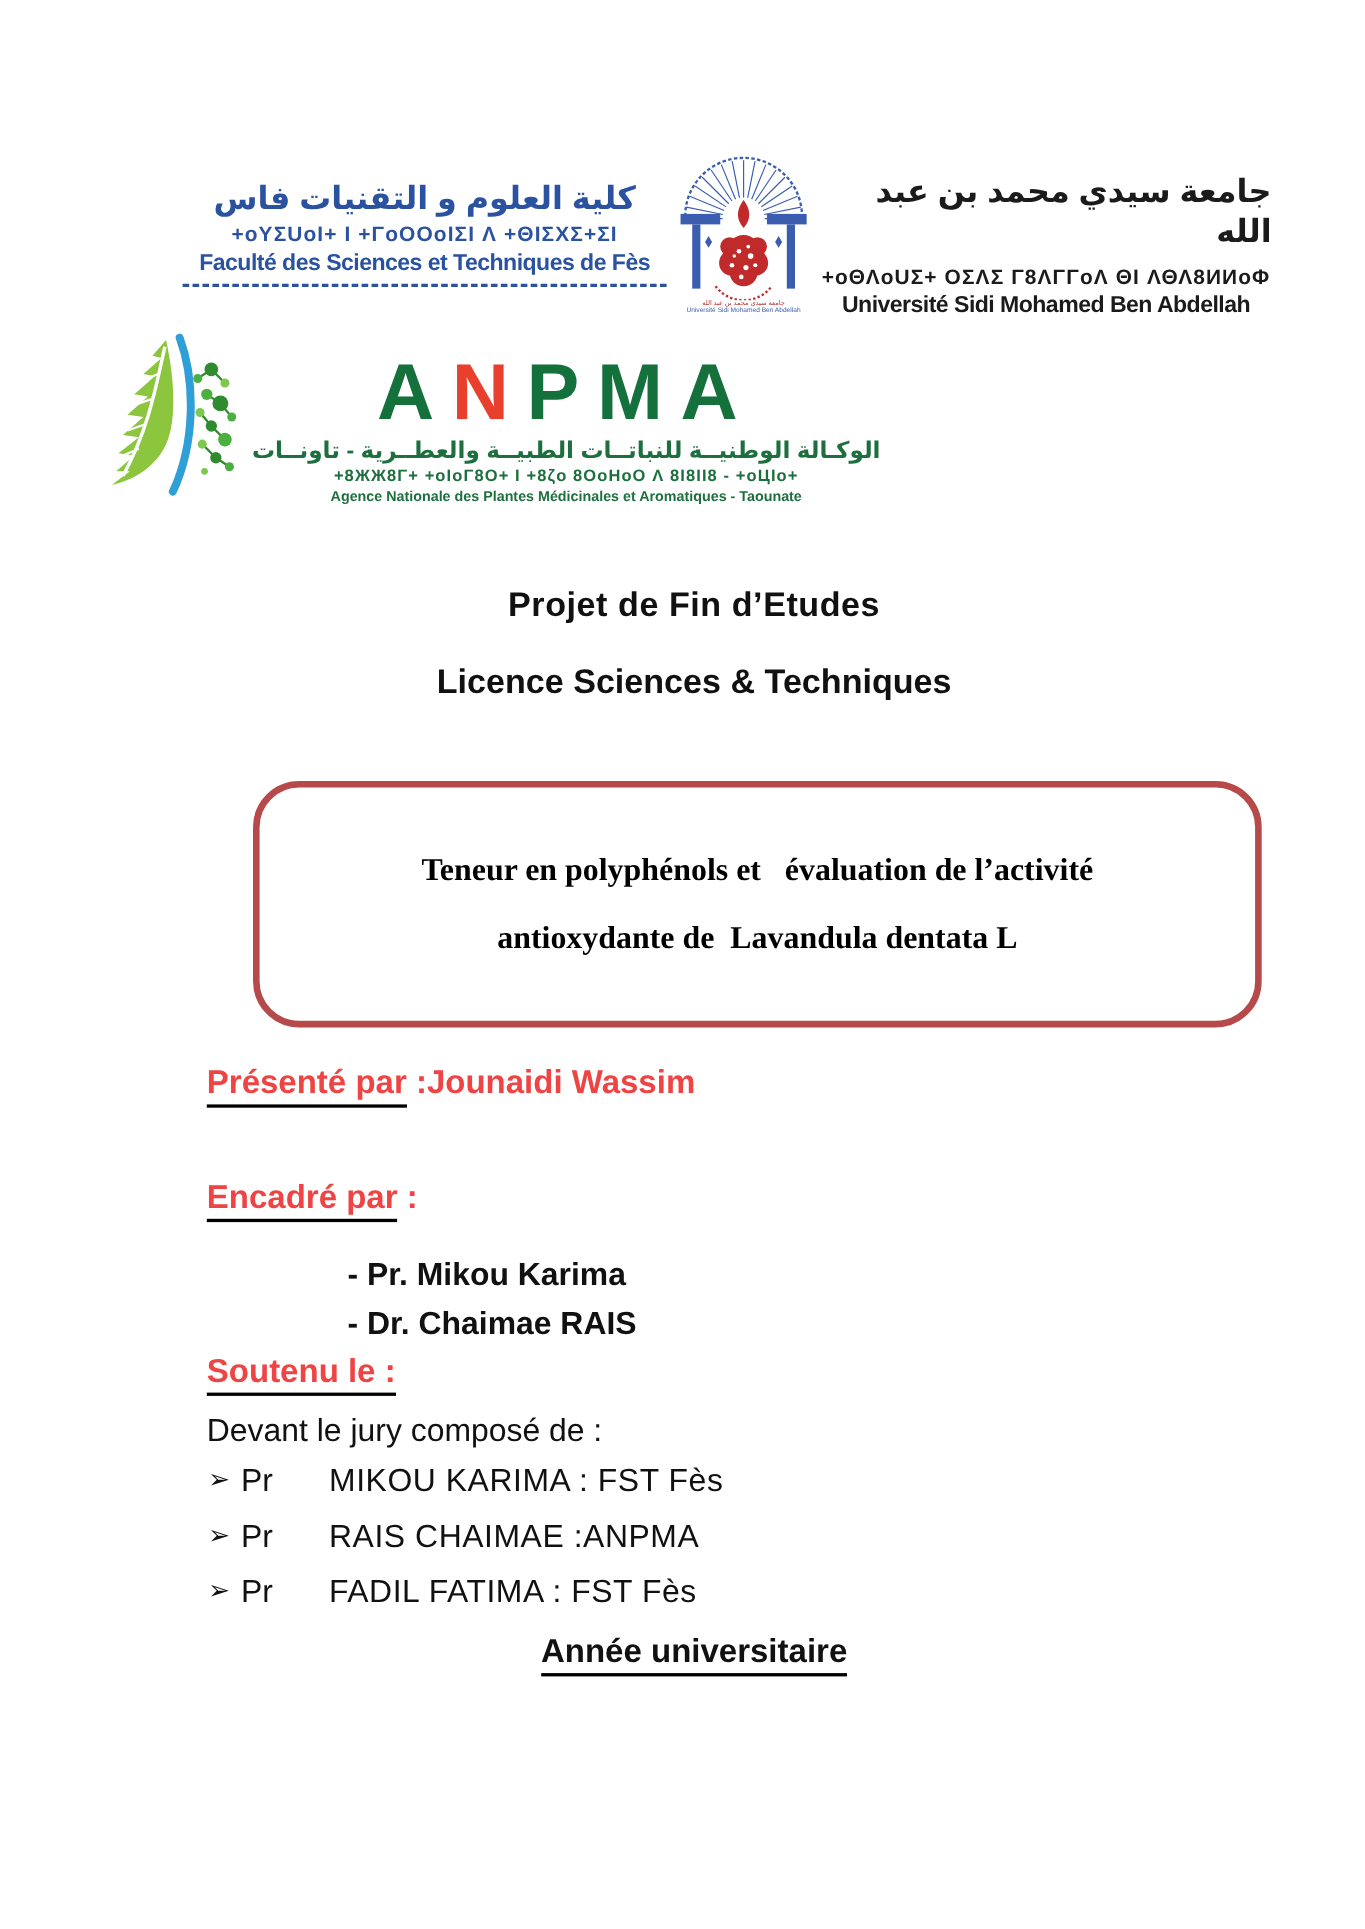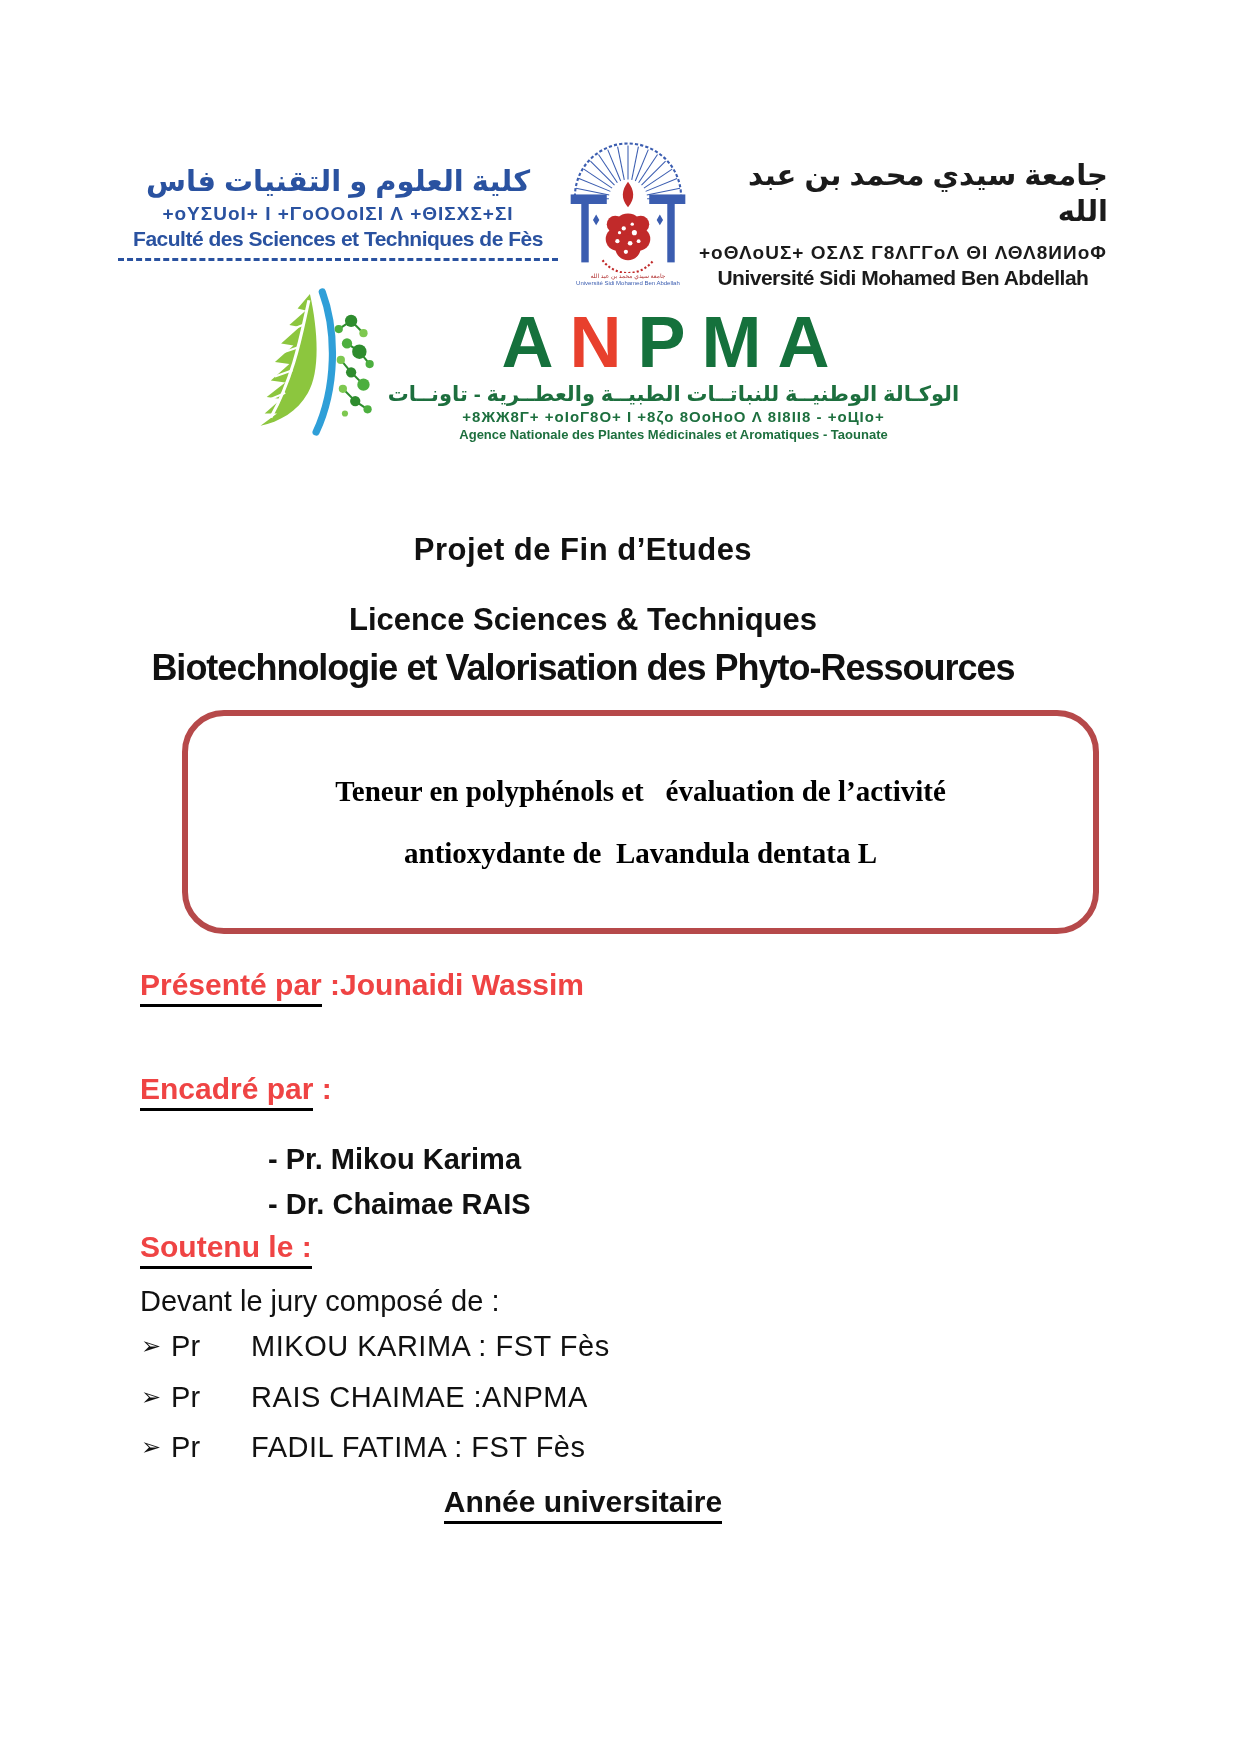--- a/index.html
+++ b/index.html
@@ -3,35 +3,36 @@
 <meta charset="utf-8">
 <style>
   html,body{margin:0;padding:0;background:#ffffff;}
   .page{
     position:relative;
     width:1166px;height:1754px;
     background:#ffffff;
     font-family:"Liberation Sans","DejaVu Sans",sans-serif;
     color:#111;
     overflow:hidden;
+    margin-left:48px;
   }
   
   .header{position:absolute;top:135px;left:118px;width:990px;display:flex;justify-content:space-between;}
   .inst{display:flex;flex-direction:column;align-items:center;}
   .inst-left{width:455px;padding-top:28px;color:#2a52a0;}
   .inst-right{width:440px;padding-top:22px;color:#1b1b1b;}
   .inst .ar{font-weight:bold;font-size:29px;line-height:1.25;direction:rtl;}
   .inst .tif{font-size:19px;font-weight:bold;letter-spacing:1px;margin-top:4px;white-space:nowrap;}
   .inst .fr{font-size:21px;font-weight:bold;letter-spacing:-0.5px;margin-top:2px;white-space:nowrap;}
   .inst-left .dashes{width:440px;border-top:3px dashed #2a52a0;margin-top:7px;height:0;}
   .seal-wrap{width:150px;display:flex;flex-direction:column;align-items:center;}
   .seal-cap1{font-size:6px;color:#b03030;line-height:1.1;white-space:nowrap;direction:rtl;}
   .seal-cap2{font-size:6px;color:#3b5db0;line-height:1.1;white-space:nowrap;}
   
-  .anpma{position:absolute;top:288px;left:0;width:100%;display:flex;justify-content:center;align-items:flex-start;}
+  .anpma{position:absolute;top:303px;left:0;width:100%;display:flex;justify-content:flex-start;align-items:flex-start;}
   .anpma-text{display:flex;flex-direction:column;align-items:center;margin-left:6px;}
   .anpma-word{font-size:72px;font-weight:bold;letter-spacing:16px;line-height:1;margin-top:18px;}
   .anpma-ar{font-size:21px;font-weight:bold;color:#1d6f3e;direction:rtl;margin-top:4px;}
   .anpma-tif{font-size:15px;font-weight:bold;color:#1d6f3e;margin-top:2px;letter-spacing:1px;}
   .anpma-fr{font-size:13px;font-weight:bold;color:#1d6f3e;margin-top:2px;}
   
   .h-center{position:absolute;left:0;width:100%;text-align:center;font-weight:bold;}
   .h-projet{top:532px;font-size:31px;letter-spacing:0.5px;}
   .h-licence{top:602px;font-size:31px;}
   .h-biotech{top:647px;font-size:36px;letter-spacing:-1px;}
@@ -184,21 +185,20 @@
     <div class="anpma-text">
       <div class="anpma-word" id="anpma-wordmark"><span style="color: rgb(21, 113, 60);">A</span><span style="color: rgb(232, 64, 45);">N</span><span style="color: rgb(21, 113, 60);">P</span><span style="color: rgb(21, 113, 60);">M</span><span style="color: rgb(21, 113, 60);">A</span></div>
       <div class="anpma-ar">الوكـالة الوطنيــة للنباتــات الطبيــة والعطــرية - تاونــات</div>
       <div class="anpma-tif">+8ЖЖ8Γ+ +oIoΓ8O+ I +8ζo 8OoHoO Λ 8I8II8 - +oЦIo+</div>
       <div class="anpma-fr">Agence Nationale des Plantes Médicinales et Aromatiques - Taounate</div>
     </div>
   </div>
 
   <div class="h-center h-projet">Projet de Fin d’Etudes</div>
   <div class="h-center h-licence">Licence Sciences &amp; Techniques</div>
-  <div class="h-center h-biotech">Biotechnologie et Valorisation des Phyto-Ressources</div>
 
   <div class="thesis-box">
     <div class="thesis-line">Teneur en polyphénols et   évaluation de l’activité</div>
     <div class="thesis-line"><span>antioxydante de  </span><span class="it">Lavandula dentata</span><span> L</span></div>
   </div>
 
   <div class="sec presente"><span class="ul">Présenté par</span><span> :Jounaidi Wassim</span></div>
 
   <div class="sec encadre"><span class="ul">Encadré par</span><span> :</span></div>
 

